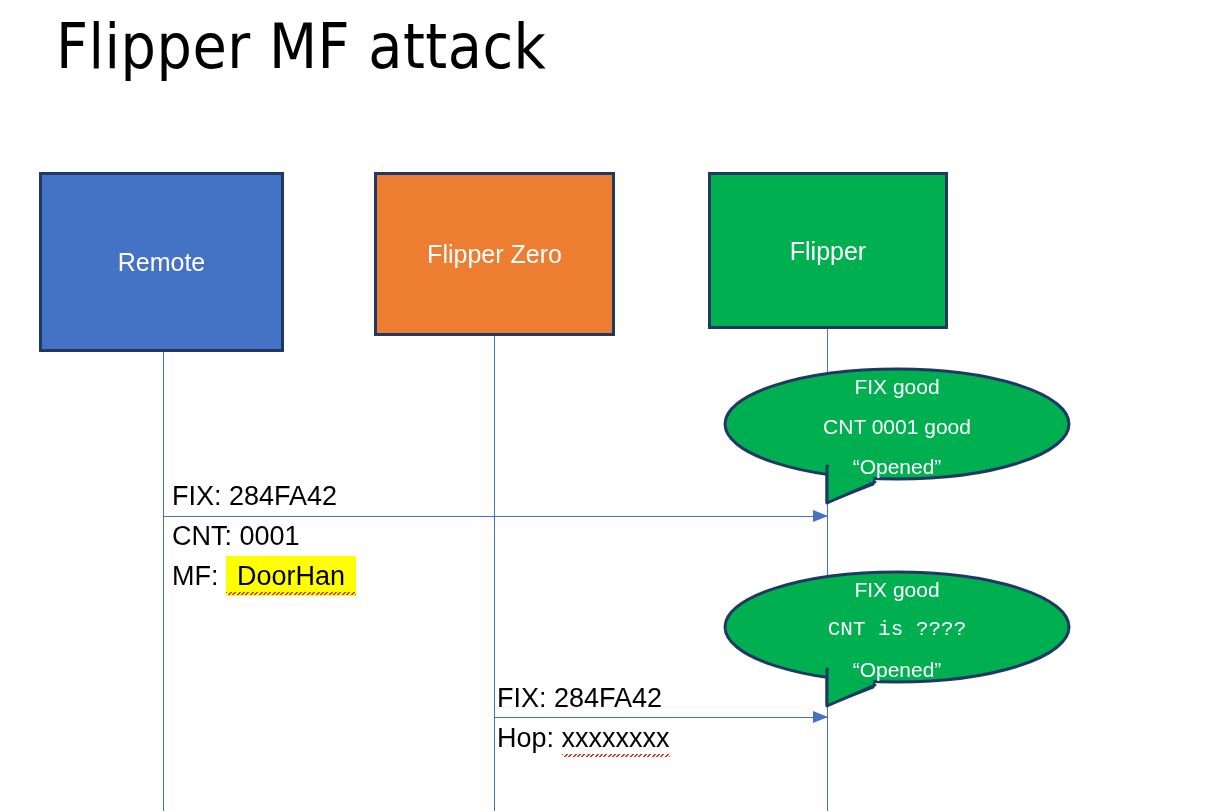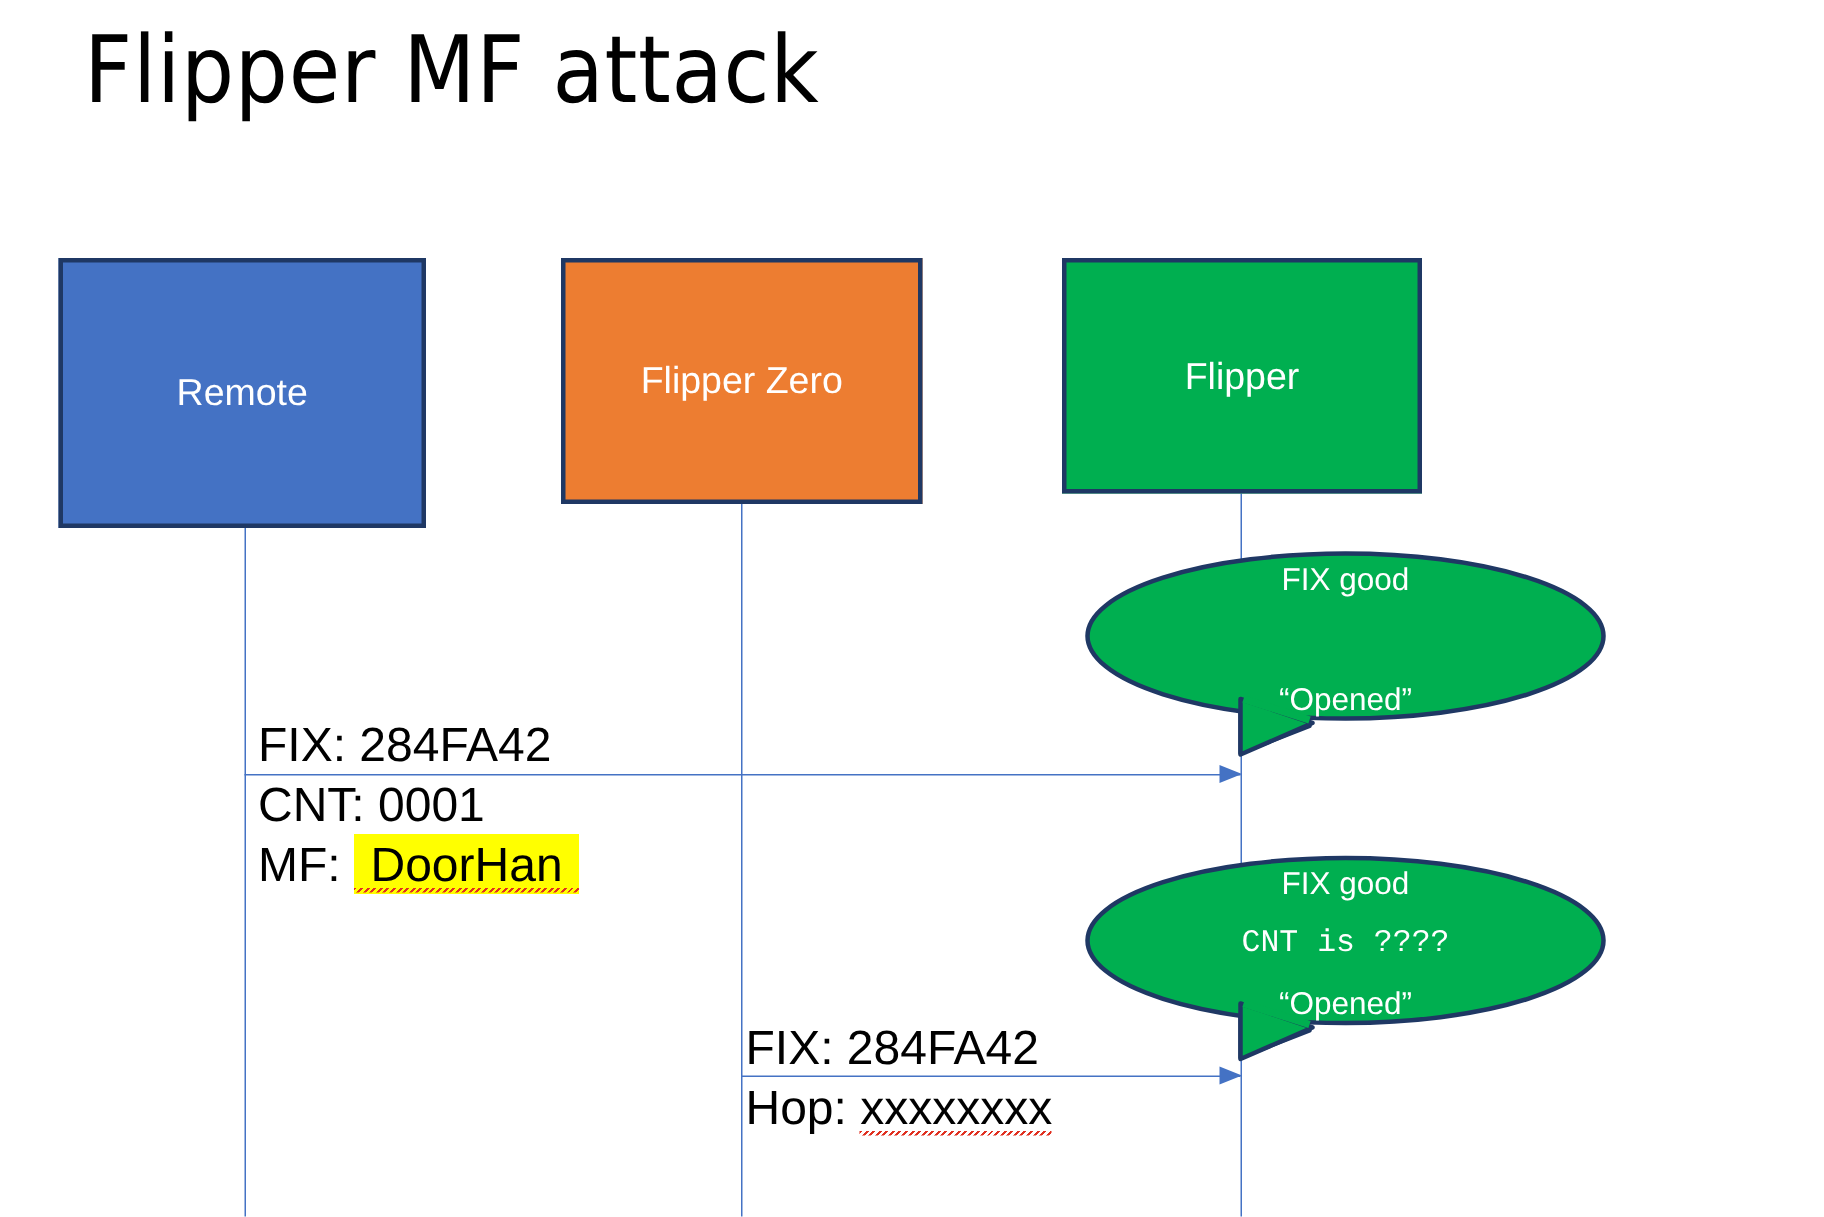--- a/index.html
+++ b/index.html
@@ -81,21 +81,21 @@
     top: -6px;
     width: 0; height: 0;
     border-top: 6px solid transparent;
     border-bottom: 6px solid transparent;
     border-left: 15px solid #4472C4;
   }
 
   
   .msg-label {
     position: absolute;
-    font-size: 32px;
+    font-size: 27px;
     line-height: 40px;
     color: #000000;
     white-space: nowrap;
   }
   .msg-line { display: block; }
 
   .hl {
     background: #FFFF00;
     padding: 0 11px;
   }
@@ -170,20 +170,21 @@
   </div>
 
   <div class="callout" style="left:723px; top:362px; width:348px; height:158px;">
     <svg width="348" height="158" viewBox="0 0 348 158">
       <path d="M 104 140 L 104 110 L 150 122 Z" fill="#00AF50" stroke="#1F3864" stroke-width="3" stroke-linejoin="round"></path>
       <ellipse cx="174" cy="62" rx="172" ry="55" fill="#00AF50" stroke="#1F3864" stroke-width="3"></ellipse>
       <path d="M 104 141 L 104 104 L 152 120 Z" fill="#00AF50" stroke="#1F3864" stroke-width="3" stroke-linejoin="round"></path>
       <path d="M 106 104 L 150 118" stroke="#00AF50" stroke-width="5"></path>
     </svg>
     <div class="callout-text" style="top:5px;">FIX good</div>
+    <div class="callout-text" style="top:45px;">CNT 0001 good</div>
     <div class="callout-text" style="top:85px;">“Opened”</div>
   </div>
 
   <div class="msg-arrow" style="left:494px; top:717px; width:333px;"></div>
 
   <div class="msg-label" style="left:497px; top:678px;">
     <span class="msg-line"><span>FIX: </span><span>284FA42</span></span>
     <span class="msg-line"><span>Hop: </span><span class="squiggle">xxxxxxxx</span></span>
   </div>
 

